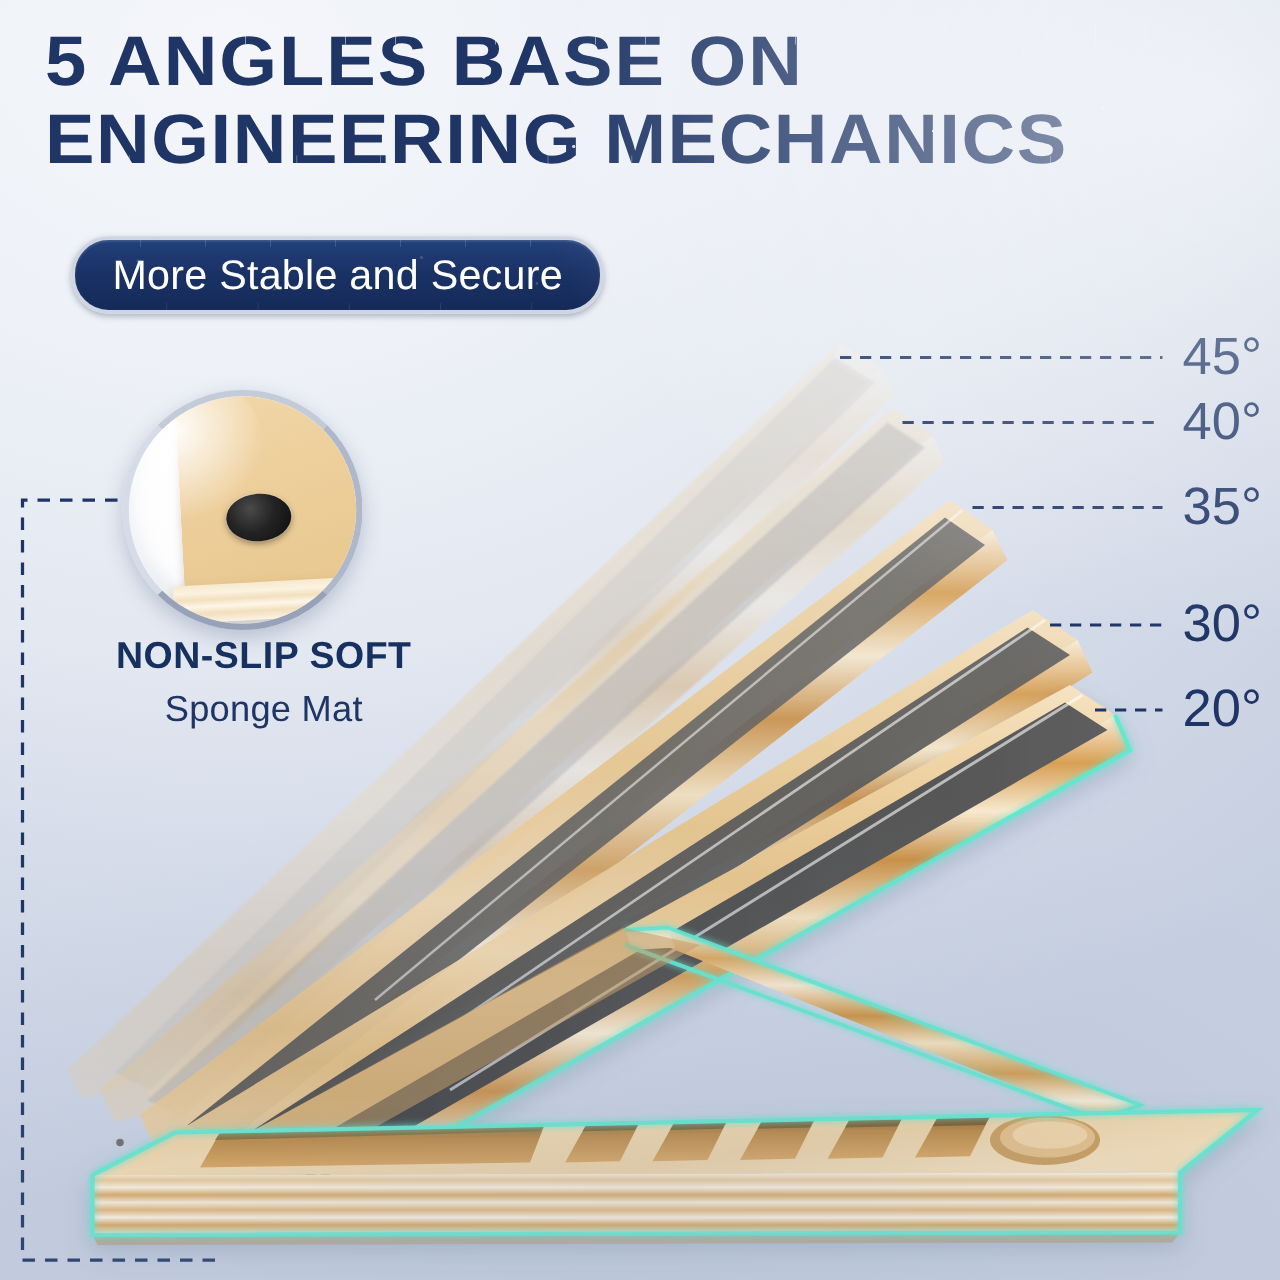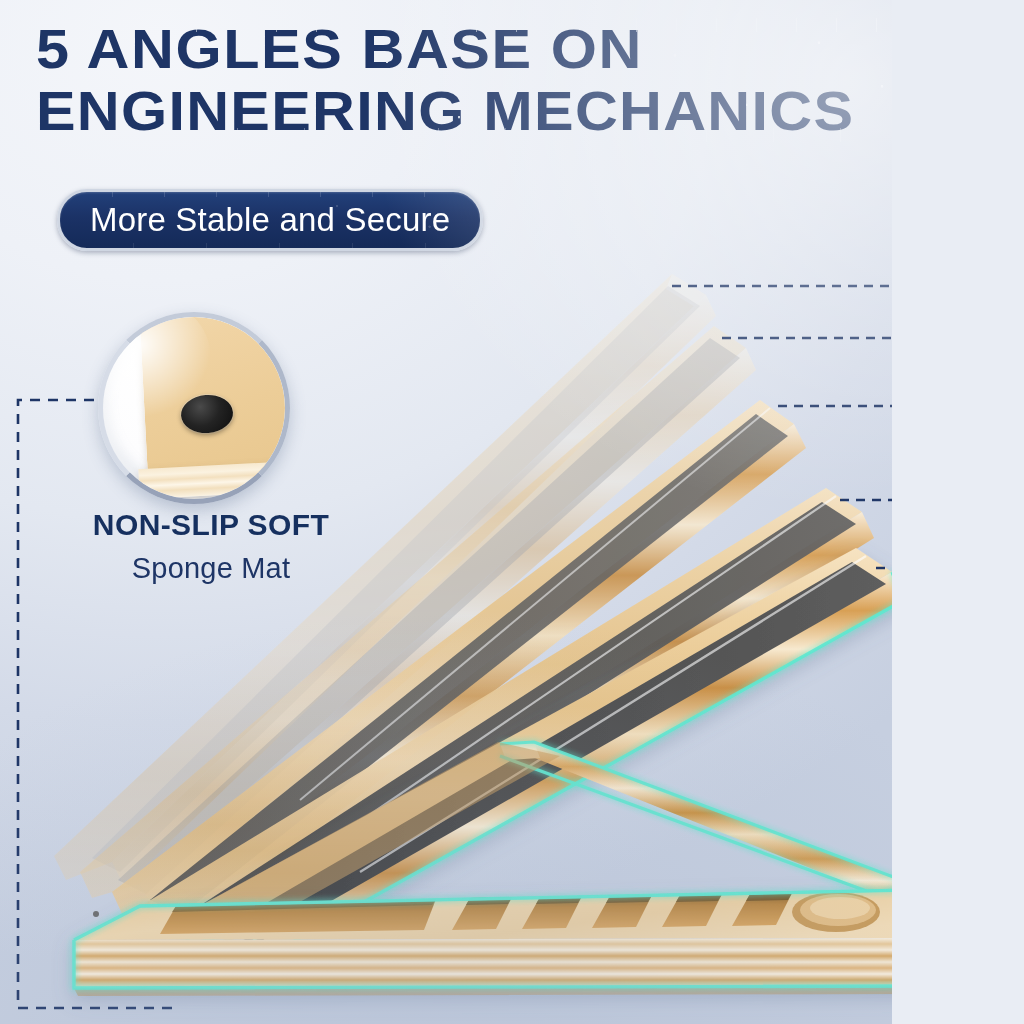--- a/index.html
+++ b/index.html
@@ -2,21 +2,21 @@
 <html><head>
 <meta charset="utf-8">
 <style>
   html,body{margin:0;padding:0;}
   body{
     width:1024px;height:1024px;overflow:hidden;
     font-family:"Liberation Sans", sans-serif;
     background:#e9edf4;
   }
   #stage{
-    position:relative;width:892px;height:1024px;overflow:hidden;
+    position:relative;width:1024px;height:1024px;overflow:hidden;
     background:
       radial-gradient(120% 90% at 18% 4%, #f4f6fa 0%, #eef1f7 26%, #e3e8f1 52%, #d3dae8 74%, #c6cfe0 100%);
   }
   
   .vignette{
     position:absolute;inset:0;pointer-events:none;
     background:
       radial-gradient(150% 110% at 50% 120%, rgba(160,175,200,.40) 0%, rgba(160,175,200,0) 55%),
       radial-gradient(90% 70% at 95% 8%, rgba(255,255,255,.55) 0%, rgba(255,255,255,0) 60%);
   }

